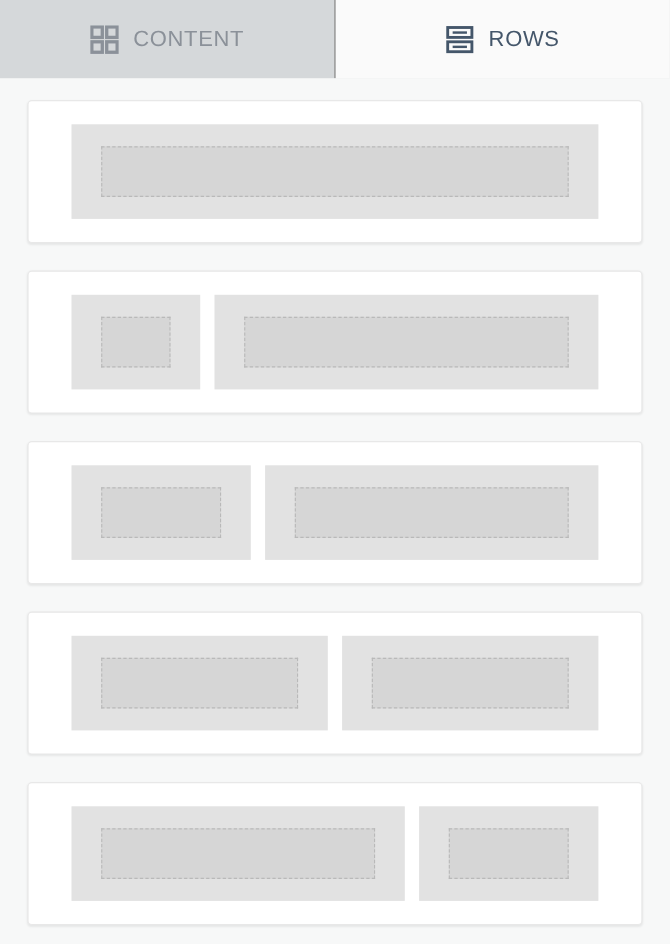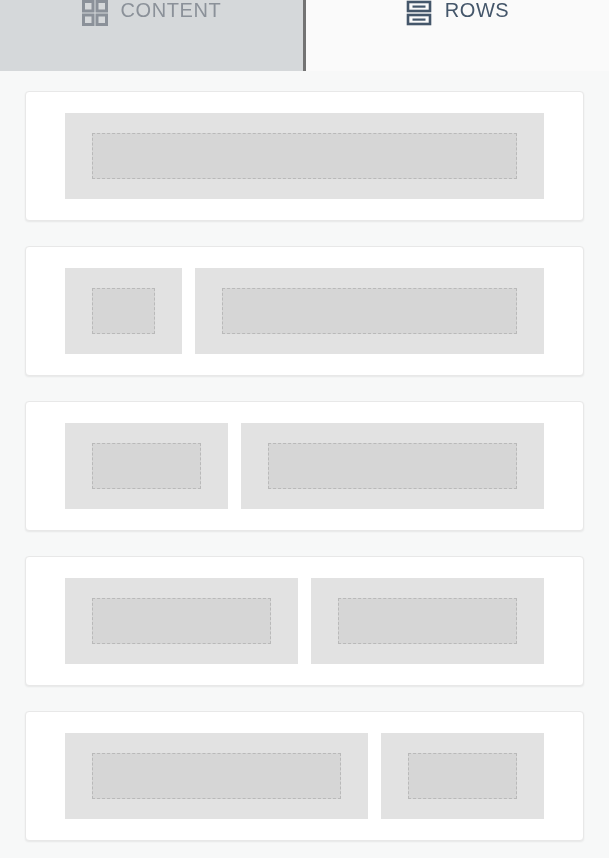--- a/index.html
+++ b/index.html
@@ -18,31 +18,31 @@
   .tabbar {
     display: flex;
     height: 71px;
     background: #d5d8da;
     width: 609px;
     box-sizing: border-box;
   }
   .tab {
     flex: 1 1 0;
     display: flex;
-    align-items: flex-start;
+    align-items: center;
     justify-content: center;
     gap: 13px;
     background: #d5d8da;
     color: #8b9199;
     cursor: pointer;
     user-select: none;
     position: relative;
     box-sizing: border-box;
   }
-  .tab + .tab { border-left: 3px solid #737373; }
+  .tab + .tab { border-left: 1px solid #737373; }
   .tab.active {
     background: #fafafa;
     color: #44566a;
   }
   .tab-label {
     font-size: 20px;
     letter-spacing: 0.6px;
     line-height: 1;
     white-space: nowrap;
   }

